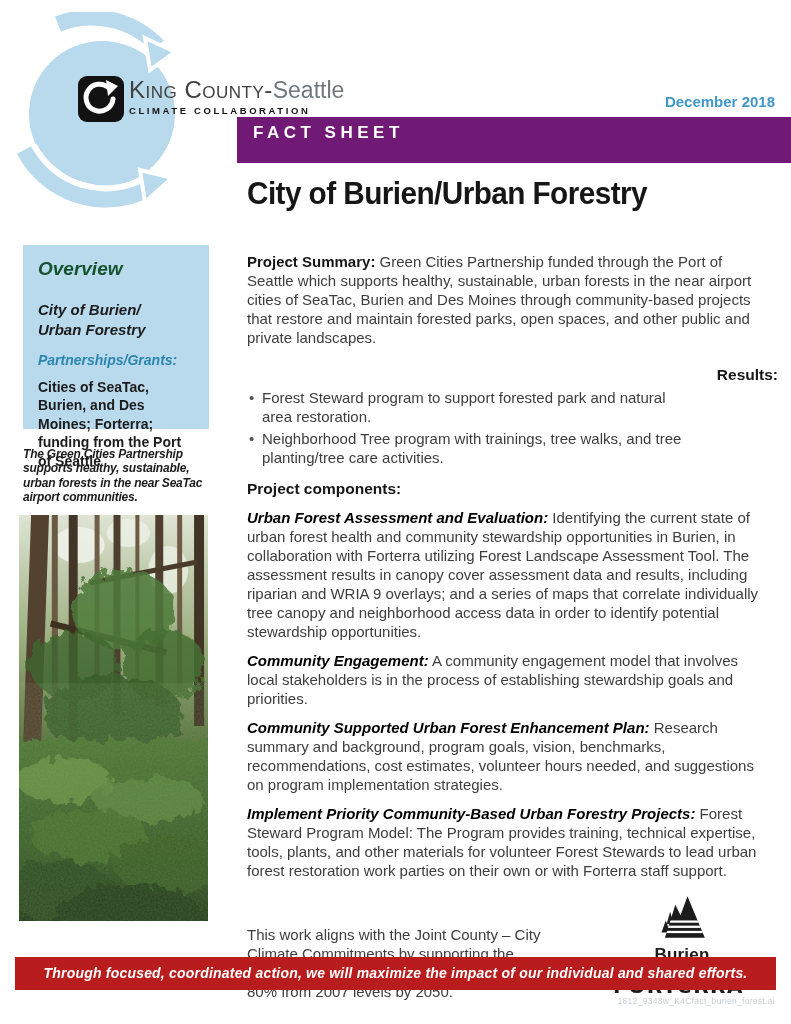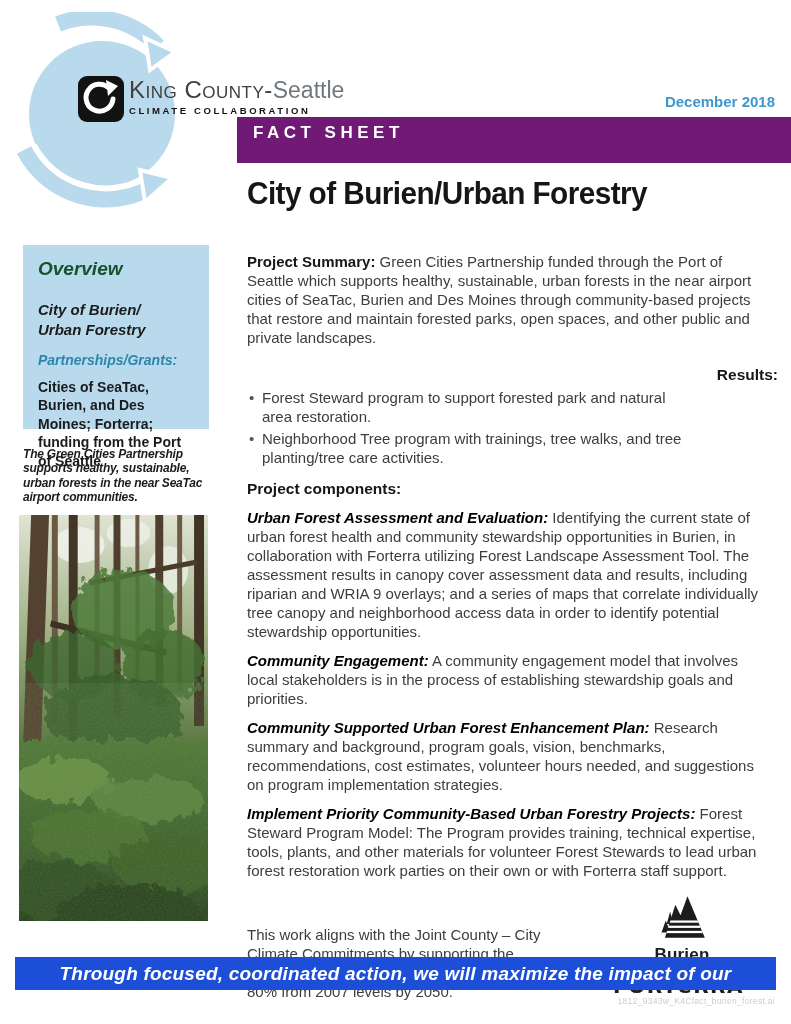--- a/index.html
+++ b/index.html
@@ -71,22 +71,22 @@
   .port-row2 { font-size:21px; color:#1c1c1c; margin-top:-2px; padding-left:18px; white-space:nowrap; }
   .port-of { font-style:italic; }
   .forterra-logo {
     margin-top:9px; text-align:center; font-family:"DejaVu Sans", sans-serif;
     font-size:20px; font-weight:bold; color:#1c1c1c; letter-spacing:1.5px;
   }
 
   
   .footer-banner {
     position:absolute; left:15px; top:957px; width:761px; height:33px;
-    background:#1d4ed8; color:#ffffff; text-align:center;
-    font-size:19px; font-weight:bold; font-style:italic; line-height:33px; letter-spacing:.2px;
+    background:#b91c1c; color:#ffffff; text-align:center;
+    font-size:14px; font-weight:bold; font-style:italic; line-height:33px; letter-spacing:.2px;
   }
   .file-ref {
     position:absolute; right:16px; top:996px; font-size:8.5px; color:#c9ced2; letter-spacing:.3px;
   }
 </style>
 </head>
 <body>
 
 <div class="page">
 

